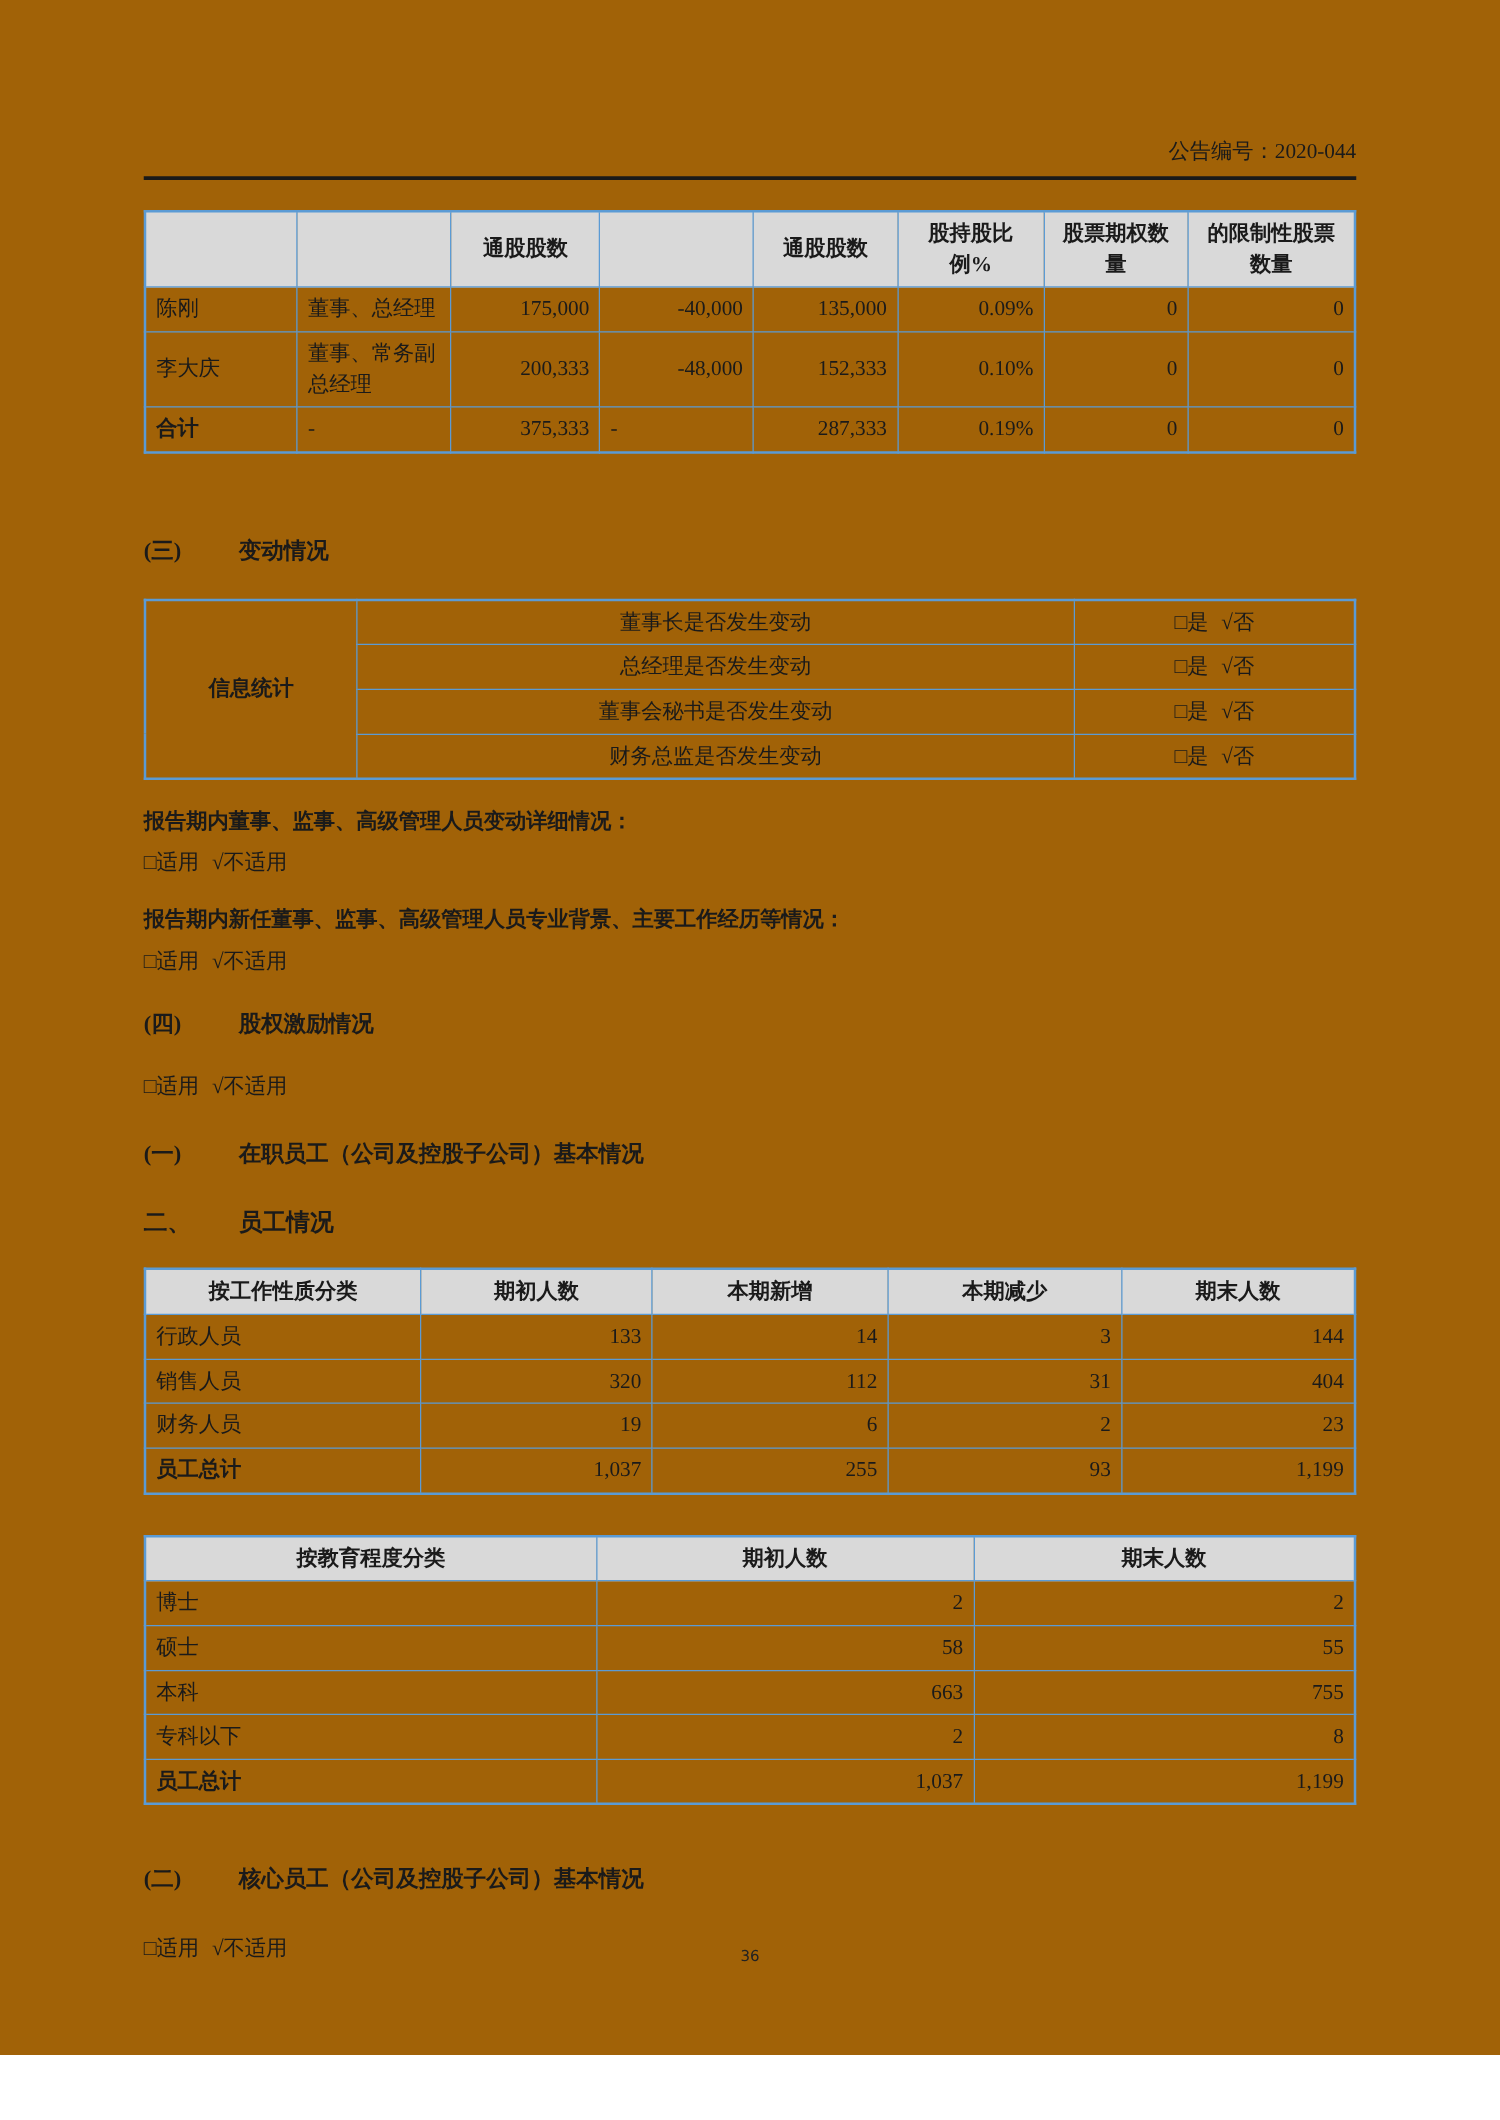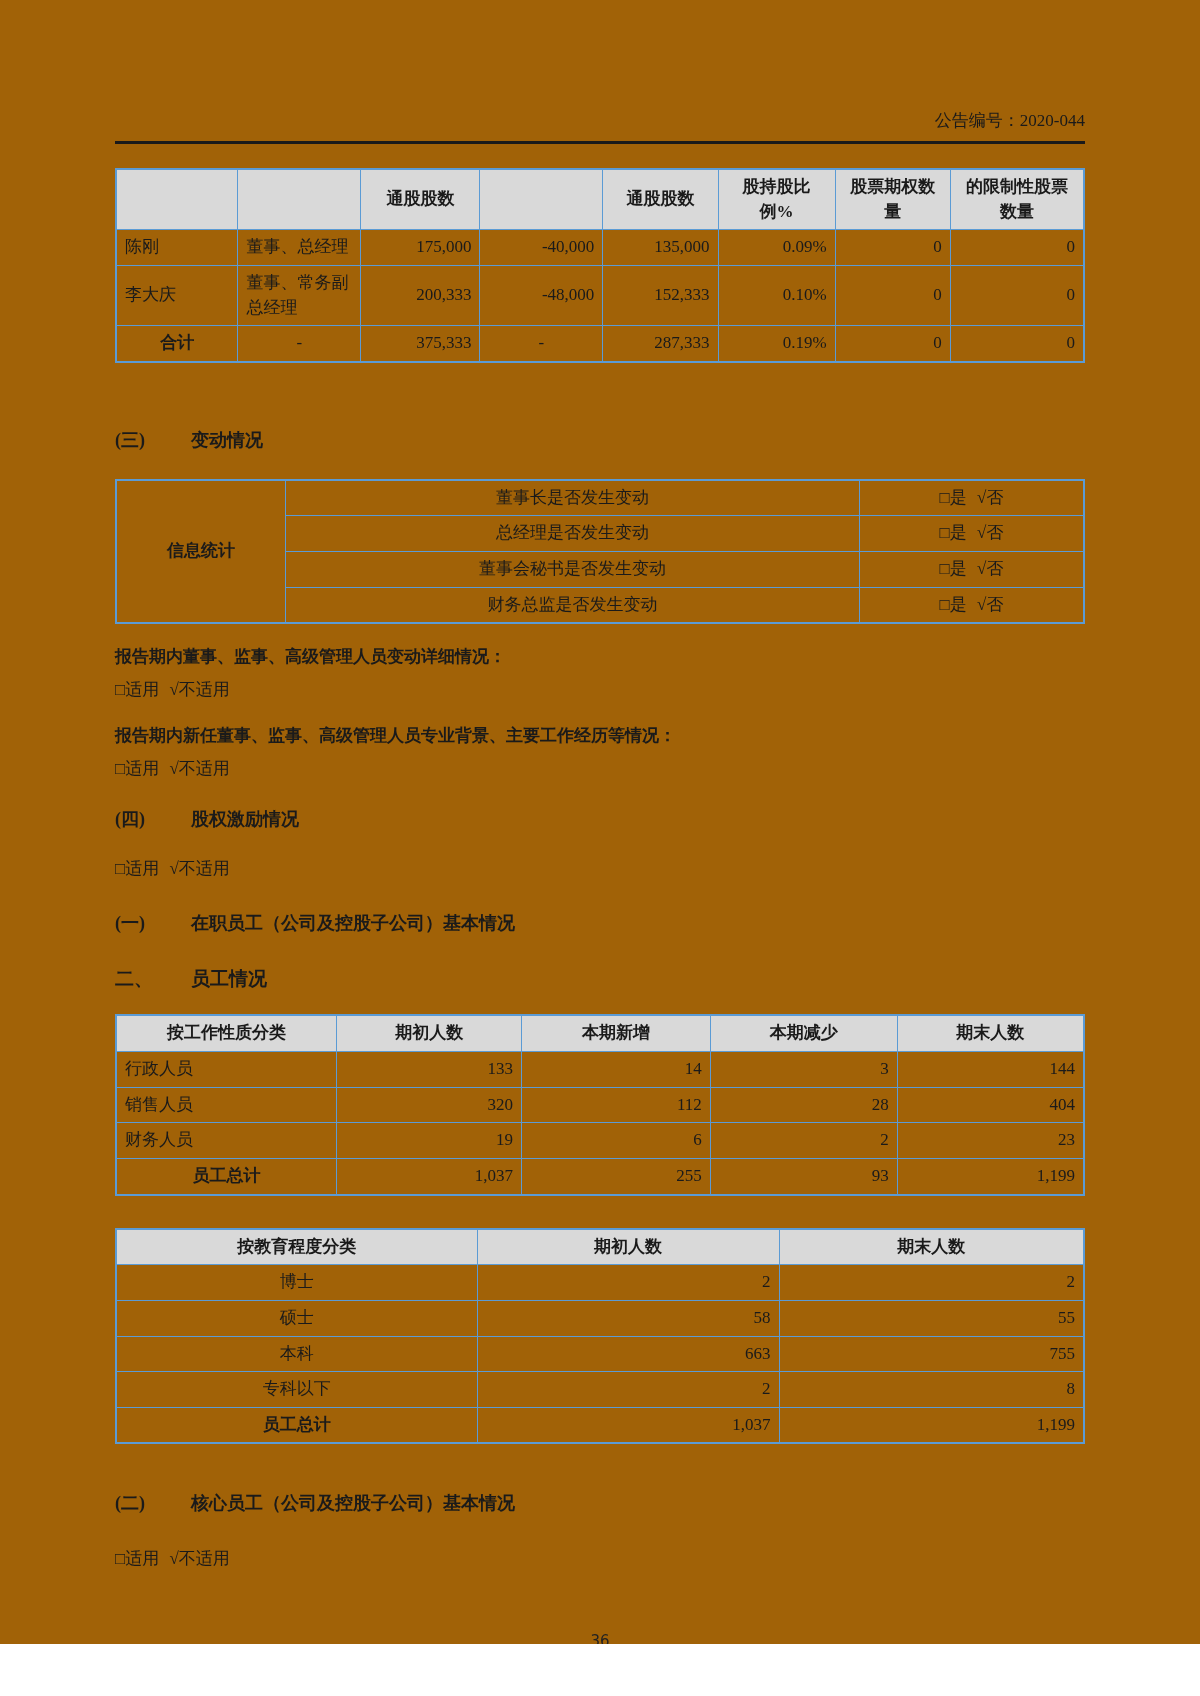--- a/index.html
+++ b/index.html
@@ -10,21 +10,21 @@
     color:#1a1a1a;font-size:17px;
   }
   .doc-header{text-align:right;line-height:22px;font-size:17px;}
   .header-rule{border:none;height:3px;background:#1a1a1a;margin:9px 0 0 0;}
 
   table.tbl{width:100%;border-collapse:collapse;border:2px solid #5b9bd5;
     font-size:17px;table-layout:fixed;}
   table.tbl th, table.tbl td{border:1px solid #5b9bd5;padding:5px 8px;
     line-height:1.45;word-break:break-all;}
   table.tbl th{background:#d9d9d9;font-weight:bold;text-align:center;}
-  .al-left{text-align:left;} .al-right{text-align:right;} .al-center{text-align:center;}
+  .al-left{text-align:left;} .al-right{text-align:right;} .al-center{}
   .total-label{font-weight:bold;}
 
   .tbl-shares{margin-top:24px;border-radius:21px;}
   .tbl-shares td{padding:7px 8px;}
 
   .sec-heading{font-weight:bold;font-size:18px;line-height:26px;}
   .sec-num{display:inline-block;min-width:76px;}
   .sec-change{margin-top:64px;}
   .sec-incentive{margin-top:24px;}
   .sec-employees{margin-top:30px;font-size:19px;}
@@ -41,22 +41,22 @@
   .apply-line{margin-top:7px;word-spacing:6px;}
   .apply-incentive{margin-top:24px;}
   .apply-core{margin-top:30px;}
 
   .tbl-work{margin-top:22px;}
   .tbl-work td{padding:4px 10px;}
   .tbl-edu{margin-top:32px;}
   .tbl-edu td{padding:5px 10px;}
 
   .page-footer{
-    position:absolute;left:0;top:1632px;width:1200px;text-align:center;
-    font-family:"DejaVu Sans","Liberation Sans",sans-serif;font-size:15px;color:#222;
+    position:absolute;left:0;top:1558px;width:1200px;text-align:center;
+    font-family:"DejaVu Sans","Liberation Sans",sans-serif;font-size:12px;color:#222;
   }
 </style>
 </head>
 <body>
 
 <div class="page">
 
   <div class="doc-header">
     <span>公告编号：2020-044</span>
   </div>
@@ -190,21 +190,21 @@
           <td class="al-left">行政人员</td>
           <td class="al-right">133</td>
           <td class="al-right">14</td>
           <td class="al-right">3</td>
           <td class="al-right">144</td>
         </tr>
         <tr>
           <td class="al-left">销售人员</td>
           <td class="al-right">320</td>
           <td class="al-right">112</td>
-          <td class="al-right">28</td>
+          <td class="al-right">31</td>
           <td class="al-right">404</td>
         </tr>
         <tr>
           <td class="al-left">财务人员</td>
           <td class="al-right">19</td>
           <td class="al-right">6</td>
           <td class="al-right">2</td>
           <td class="al-right">23</td>
         </tr>
         <tr>

